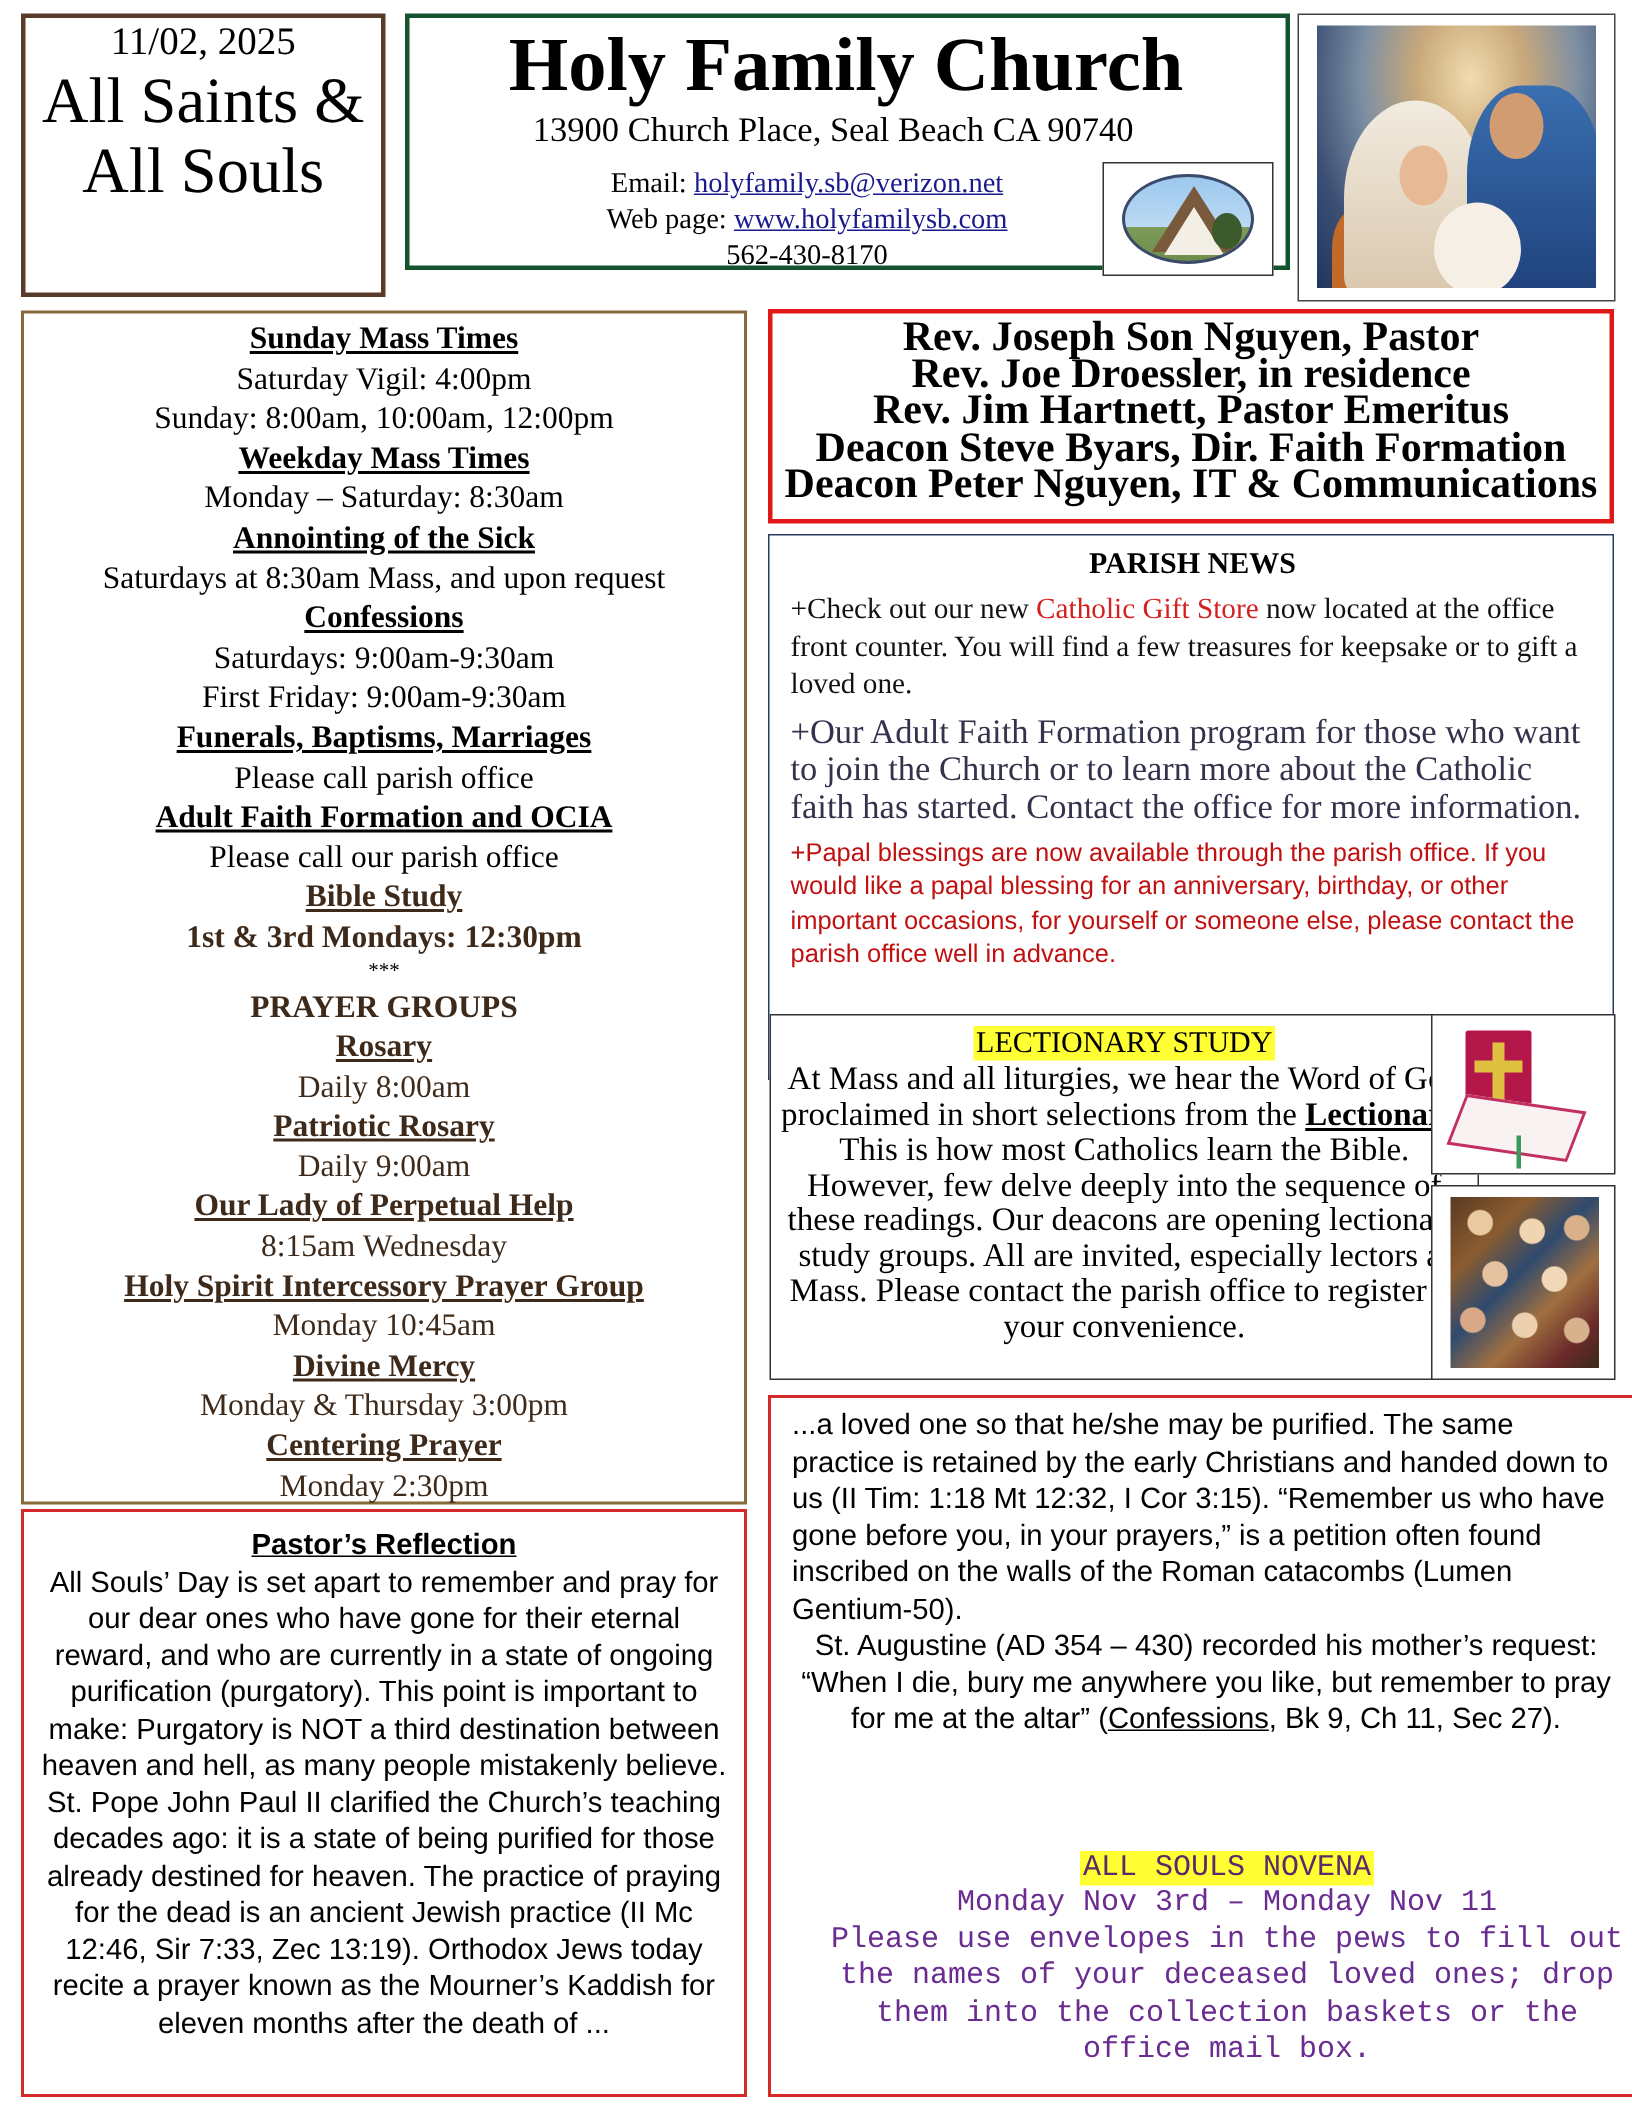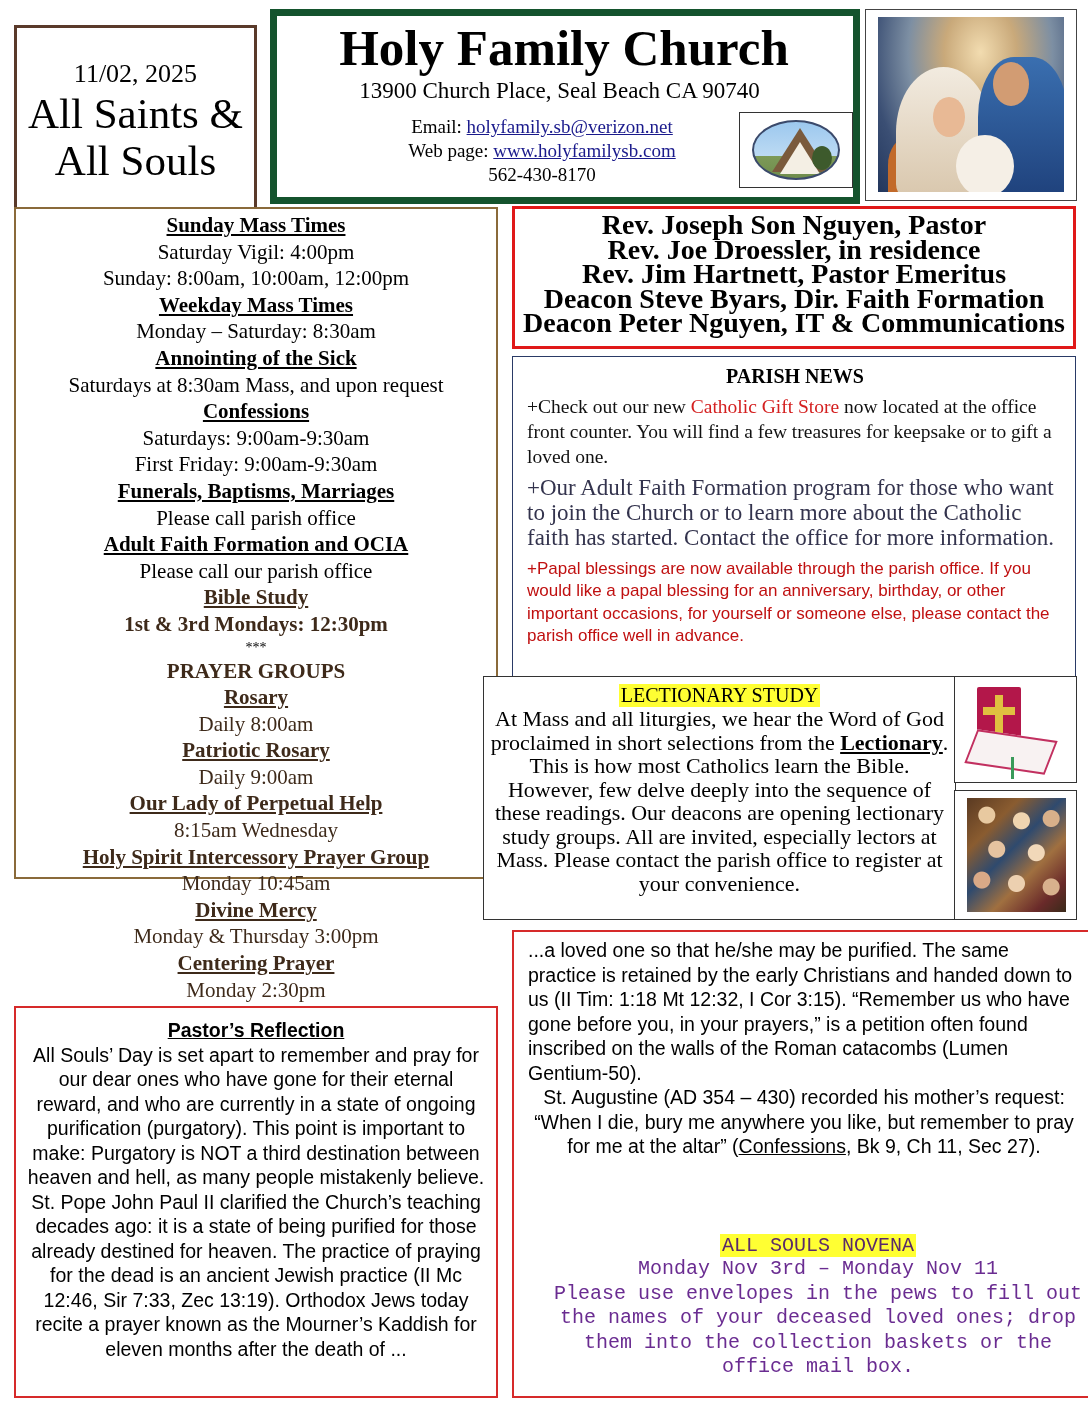--- a/index.html
+++ b/index.html
@@ -3,26 +3,26 @@
 <meta charset="utf-8">
 <style>
   * { box-sizing: border-box; margin: 0; padding: 0; }
   html, body { width: 1088px; height: 1408px; background: #ffffff; overflow: hidden; }
   body { position: relative; font-family: "Liberation Serif", serif; color: #000; }
   .box { position: absolute; background: #fff; }
   .center { text-align: center; }
   a, .link { color: #1a1a8c; text-decoration: underline; }
 
   
-  #date-box { left: 14px; top: 25px; width: 243px; height: 189px; border: 3px solid #5a3a2a; padding-top: 30px; }
+  #date-box { left: 14px; top: 9px; width: 243px; height: 189px; border: 3px solid #5a3a2a; }
   #date-box .date { font-size: 26px; line-height: 32px; }
   #date-box .feast { font-size: 43px; line-height: 47px; }
 
   
-  #header-box { left: 270px; top: 9px; width: 590px; height: 195px; border: 7px solid #14532d; }
+  #header-box { left: 270px; top: 9px; width: 590px; height: 171px; border: 3px solid #14532d; }
   #header-box .title { font-weight: bold; font-size: 51px; line-height: 56px; position: absolute; left: 0; width: 100%; top: 4px; text-align: center; padding-left: 0; }
   #header-box .title span { position: relative; left: -1px; }
   #header-box .address { position: absolute; top: 62px; left: 0; width: 565px; text-align: center; font-size: 23px; line-height: 26px; }
   #header-box .contact { position: absolute; top: 99px; left: 100px; width: 330px; text-align: center; font-size: 19px; line-height: 24px; }
   #church-photo { position: absolute; left: 462px; top: 96px; width: 114px; height: 76px; border: 1px solid #333; background: #fff; display: flex; align-items: center; justify-content: center; }
   #church-photo .oval { width: 88px; height: 60px; border-radius: 50%; border: 2px solid #3b4a6b; overflow: hidden; position: relative; background: linear-gradient(#9cc8ee 0%, #bcdaf3 60%, #7d9a58 60%, #6f8c4c 100%); }
   #church-photo .roof { position: absolute; left: 18px; top: 6px; width: 0; height: 0; border-left: 28px solid transparent; border-right: 28px solid transparent; border-bottom: 44px solid #7a5a3c; }
   #church-photo .wall { position: absolute; left: 26px; top: 20px; width: 0; height: 0; border-left: 20px solid transparent; border-right: 20px solid transparent; border-bottom: 32px solid #f4efe4; }
   #church-photo .tree { position: absolute; right: 6px; top: 24px; width: 20px; height: 24px; border-radius: 50%; background: #3d5a2c; }
 
@@ -31,21 +31,21 @@
   #holy-family-image .art { width: 100%; height: 100%; position: relative; overflow: hidden;
     background: radial-gradient(ellipse at 55% 20%, #f2dcb0 0%, #c9a97a 25%, #7d8fa3 50%, #3b4f74 75%, #22365c 100%); }
   #holy-family-image .veil { position: absolute; left: 18px; top: 50px; width: 95px; height: 130px; border-radius: 50% 50% 10% 10%; background: linear-gradient(#f2ebe0, #d9c7ad); }
   #holy-family-image .robe { position: absolute; left: 100px; top: 40px; width: 90px; height: 150px; border-radius: 40% 40% 0 0; background: linear-gradient(#3a6fb0, #1d3e78); }
   #holy-family-image .face1 { position: absolute; left: 55px; top: 80px; width: 32px; height: 40px; border-radius: 50%; background: #e8b995; }
   #holy-family-image .face2 { position: absolute; left: 115px; top: 45px; width: 36px; height: 44px; border-radius: 50%; background: #d29c73; }
   #holy-family-image .baby { position: absolute; left: 78px; top: 118px; width: 58px; height: 62px; border-radius: 50%; background: #f5efe6; }
   #holy-family-image .orange { position: absolute; left: 10px; top: 120px; width: 50px; height: 70px; background: #c26a2a; border-radius: 40% 40% 0 0; }
 
   
-  #mass-times-box { left: 14px; top: 207px; width: 484px; height: 672px; border: 2px solid #8a6a3a; padding-top: 3px; }
+  #mass-times-box { left: 14px; top: 207px; width: 484px; height: 796px; border: 2px solid #8a6a3a; padding-top: 3px; }
   #mass-times-box .line { font-size: 21px; line-height: 26.6px; text-align: center; white-space: nowrap; }
   #mass-times-box .hd { font-weight: bold; text-decoration: underline; }
   #mass-times-box .brown { color: #3e2a1a; }
   #mass-times-box .stars { font-size: 14px; line-height: 20px; }
 
   
   #reflection-box { left: 14px; top: 1006px; width: 484px; height: 392px; border: 2px solid #d62a2a; padding: 10px 8px 0 8px; font-family: "Liberation Sans", sans-serif; text-align: center; }
   #reflection-box .hd { font-weight: bold; text-decoration: underline; font-size: 19.5px; line-height: 24.5px; }
   #reflection-box .body { font-size: 19.5px; line-height: 24.5px; }
 
@@ -55,21 +55,21 @@
 
   
   #news-box { left: 512px; top: 356px; width: 564px; height: 364px; border: 1.5px solid #2a3a66; padding: 6px 12px 0 14px; }
   #news-box .hd { font-weight: bold; font-size: 20px; line-height: 26px; text-align: center; margin-bottom: 6px; }
   #news-box .item1 { font-size: 19.5px; line-height: 24.8px; color: #111; }
   #news-box .item1 .red { color: #d42020; }
   #news-box .item2 { font-size: 23px; line-height: 24.8px; color: #33334d; margin-top: 7px; }
   #news-box .item3 { font-family: "Liberation Sans", sans-serif; font-size: 17px; line-height: 22.4px; color: #c01010; margin-top: 7px; }
 
   
-  #lectionary-box { left: 483px; top: 676px; width: 473px; height: 244px; border: 1.5px solid #333; padding-top: 7px; text-align: center; }
+  #lectionary-box { left: 513px; top: 676px; width: 473px; height: 244px; border: 1.5px solid #333; padding-top: 7px; text-align: center; }
   #lectionary-box .hd { display: inline-block; background: #ffff33; font-size: 20px; line-height: 23px; padding: 0 2px; }
   #lectionary-box .body { font-size: 22px; line-height: 23.5px; padding: 0 6px; }
   #lectionary-box .body b { text-decoration: underline; }
 
   #lectionary-image { left: 954px; top: 676px; width: 123px; height: 107px; border: 1.5px solid #333; }
   #lectionary-image .book { position: absolute; left: 22px; top: 10px; width: 44px; height: 62px; background: #b3174a; border-radius: 2px; }
   #lectionary-image .cross-v { position: absolute; left: 40px; top: 18px; width: 8px; height: 44px; background: #e0c040; }
   #lectionary-image .cross-h { position: absolute; left: 28px; top: 30px; width: 32px; height: 8px; background: #e0c040; }
   #lectionary-image .open { position: absolute; left: 14px; top: 58px; width: 84px; height: 34px; background: #f8f2f2; border: 2px solid #c23060; transform: skewX(-14deg) rotate(8deg); }
   #lectionary-image .ribbon { position: absolute; left: 56px; top: 80px; width: 3px; height: 22px; background: #3a9a5a; }

